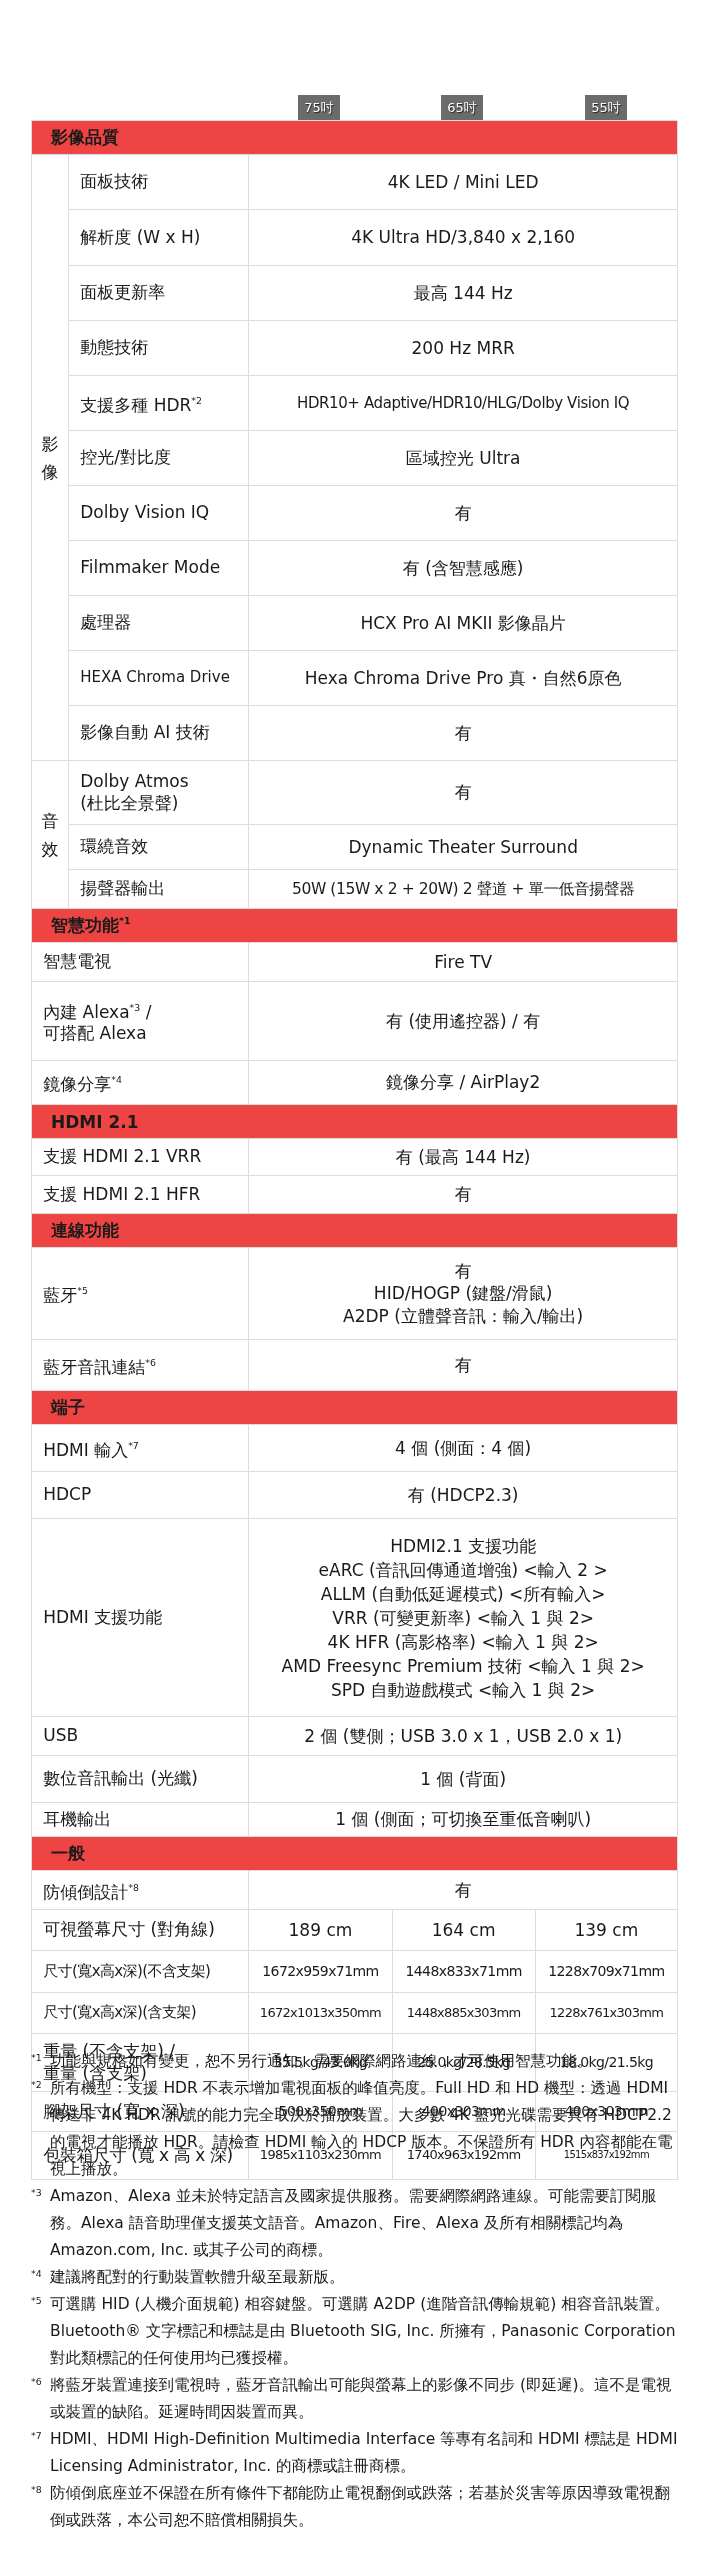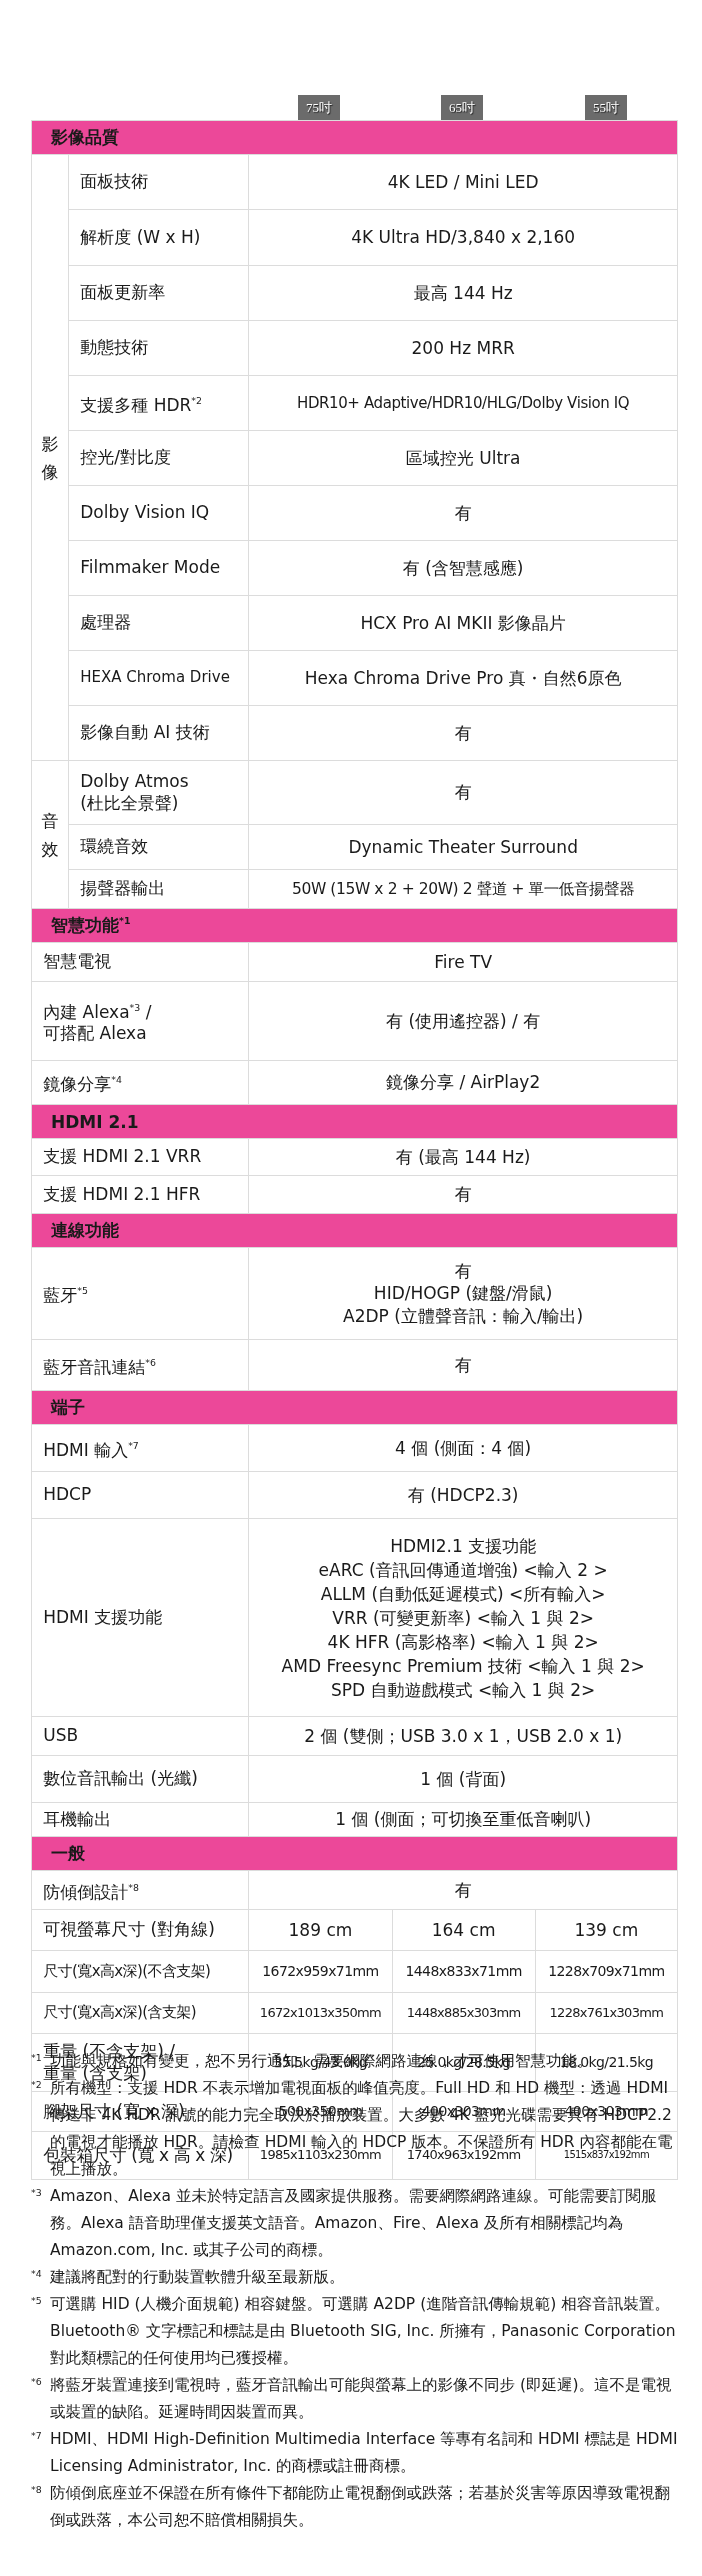--- a/index.html
+++ b/index.html
@@ -3,29 +3,29 @@
 <meta charset="utf-8">
 <style>
   * { box-sizing: border-box; margin: 0; padding: 0; }
   html, body { width: 703px; background: #ffffff; }
   body { font-family: "DejaVu Sans", "Liberation Sans", sans-serif; color: #1a1a1a; }
   .page { width: 703px; height: 2576px; position: relative; overflow: hidden; }
 
   .title { position: absolute; top: 9.4px; left: 0; width: 703px; text-align: center;
            font-size: 43px; color: #5f5f5f; letter-spacing: 0.9px; font-weight: normal; }
 
-  .size-tags { position: absolute; top: 95px; left: 0; width: 703px; height: 25px; font-family: Liberation Serif, serif; }
+  .size-tags { position: absolute; top: 95px; left: 0; width: 703px; height: 25px; }
   .size-tag { position: absolute; top: 0; width: 42px; height: 25px; background: #6b6b6b;
               color: #fff; font-size: 13px; line-height: 25px; text-align: center;
               text-shadow: 0.9px 0.9px 0.9px #222; }
 
   table.spec { position: absolute; top: 120px; left: 31px; width: 647px; border-collapse: collapse;
                table-layout: fixed; }
   table.spec td { border: 0.9px solid #dcdcdc; font-size: 17px; vertical-align: middle; }
-  .sec td { background: #ec4899; border-color: #bfbfbf; height: 34px; padding-left: 19px;
+  .sec td { background: #ef4444; border-color: #bfbfbf; height: 34px; padding-left: 19px;
             font-size: 19px; font-weight: bold; color: #1a1a1a; }
   td.grp { width: 37px; text-align: center; font-size: 19px; line-height: 28px; padding: 0 5.6px;
            border-top: 0.9px solid #dcdcdc; }
   td.lbl { padding-left: 11.2px; line-height: 21.6px; }
   td.lbl.flat { padding-left: 11.2px; margin-top: 8px; }
   td.val { text-align: center; line-height: 22.5px; padding: 3.7px 3.7px; }
   td.val.small { font-size: 14px; letter-spacing: -0.6px; }
   sup { font-size: 9.4px; vertical-align: super; }
 
   .notes { position: absolute; top: 2048px; left: 31px; width: 647px; font-size: 15.5px;

